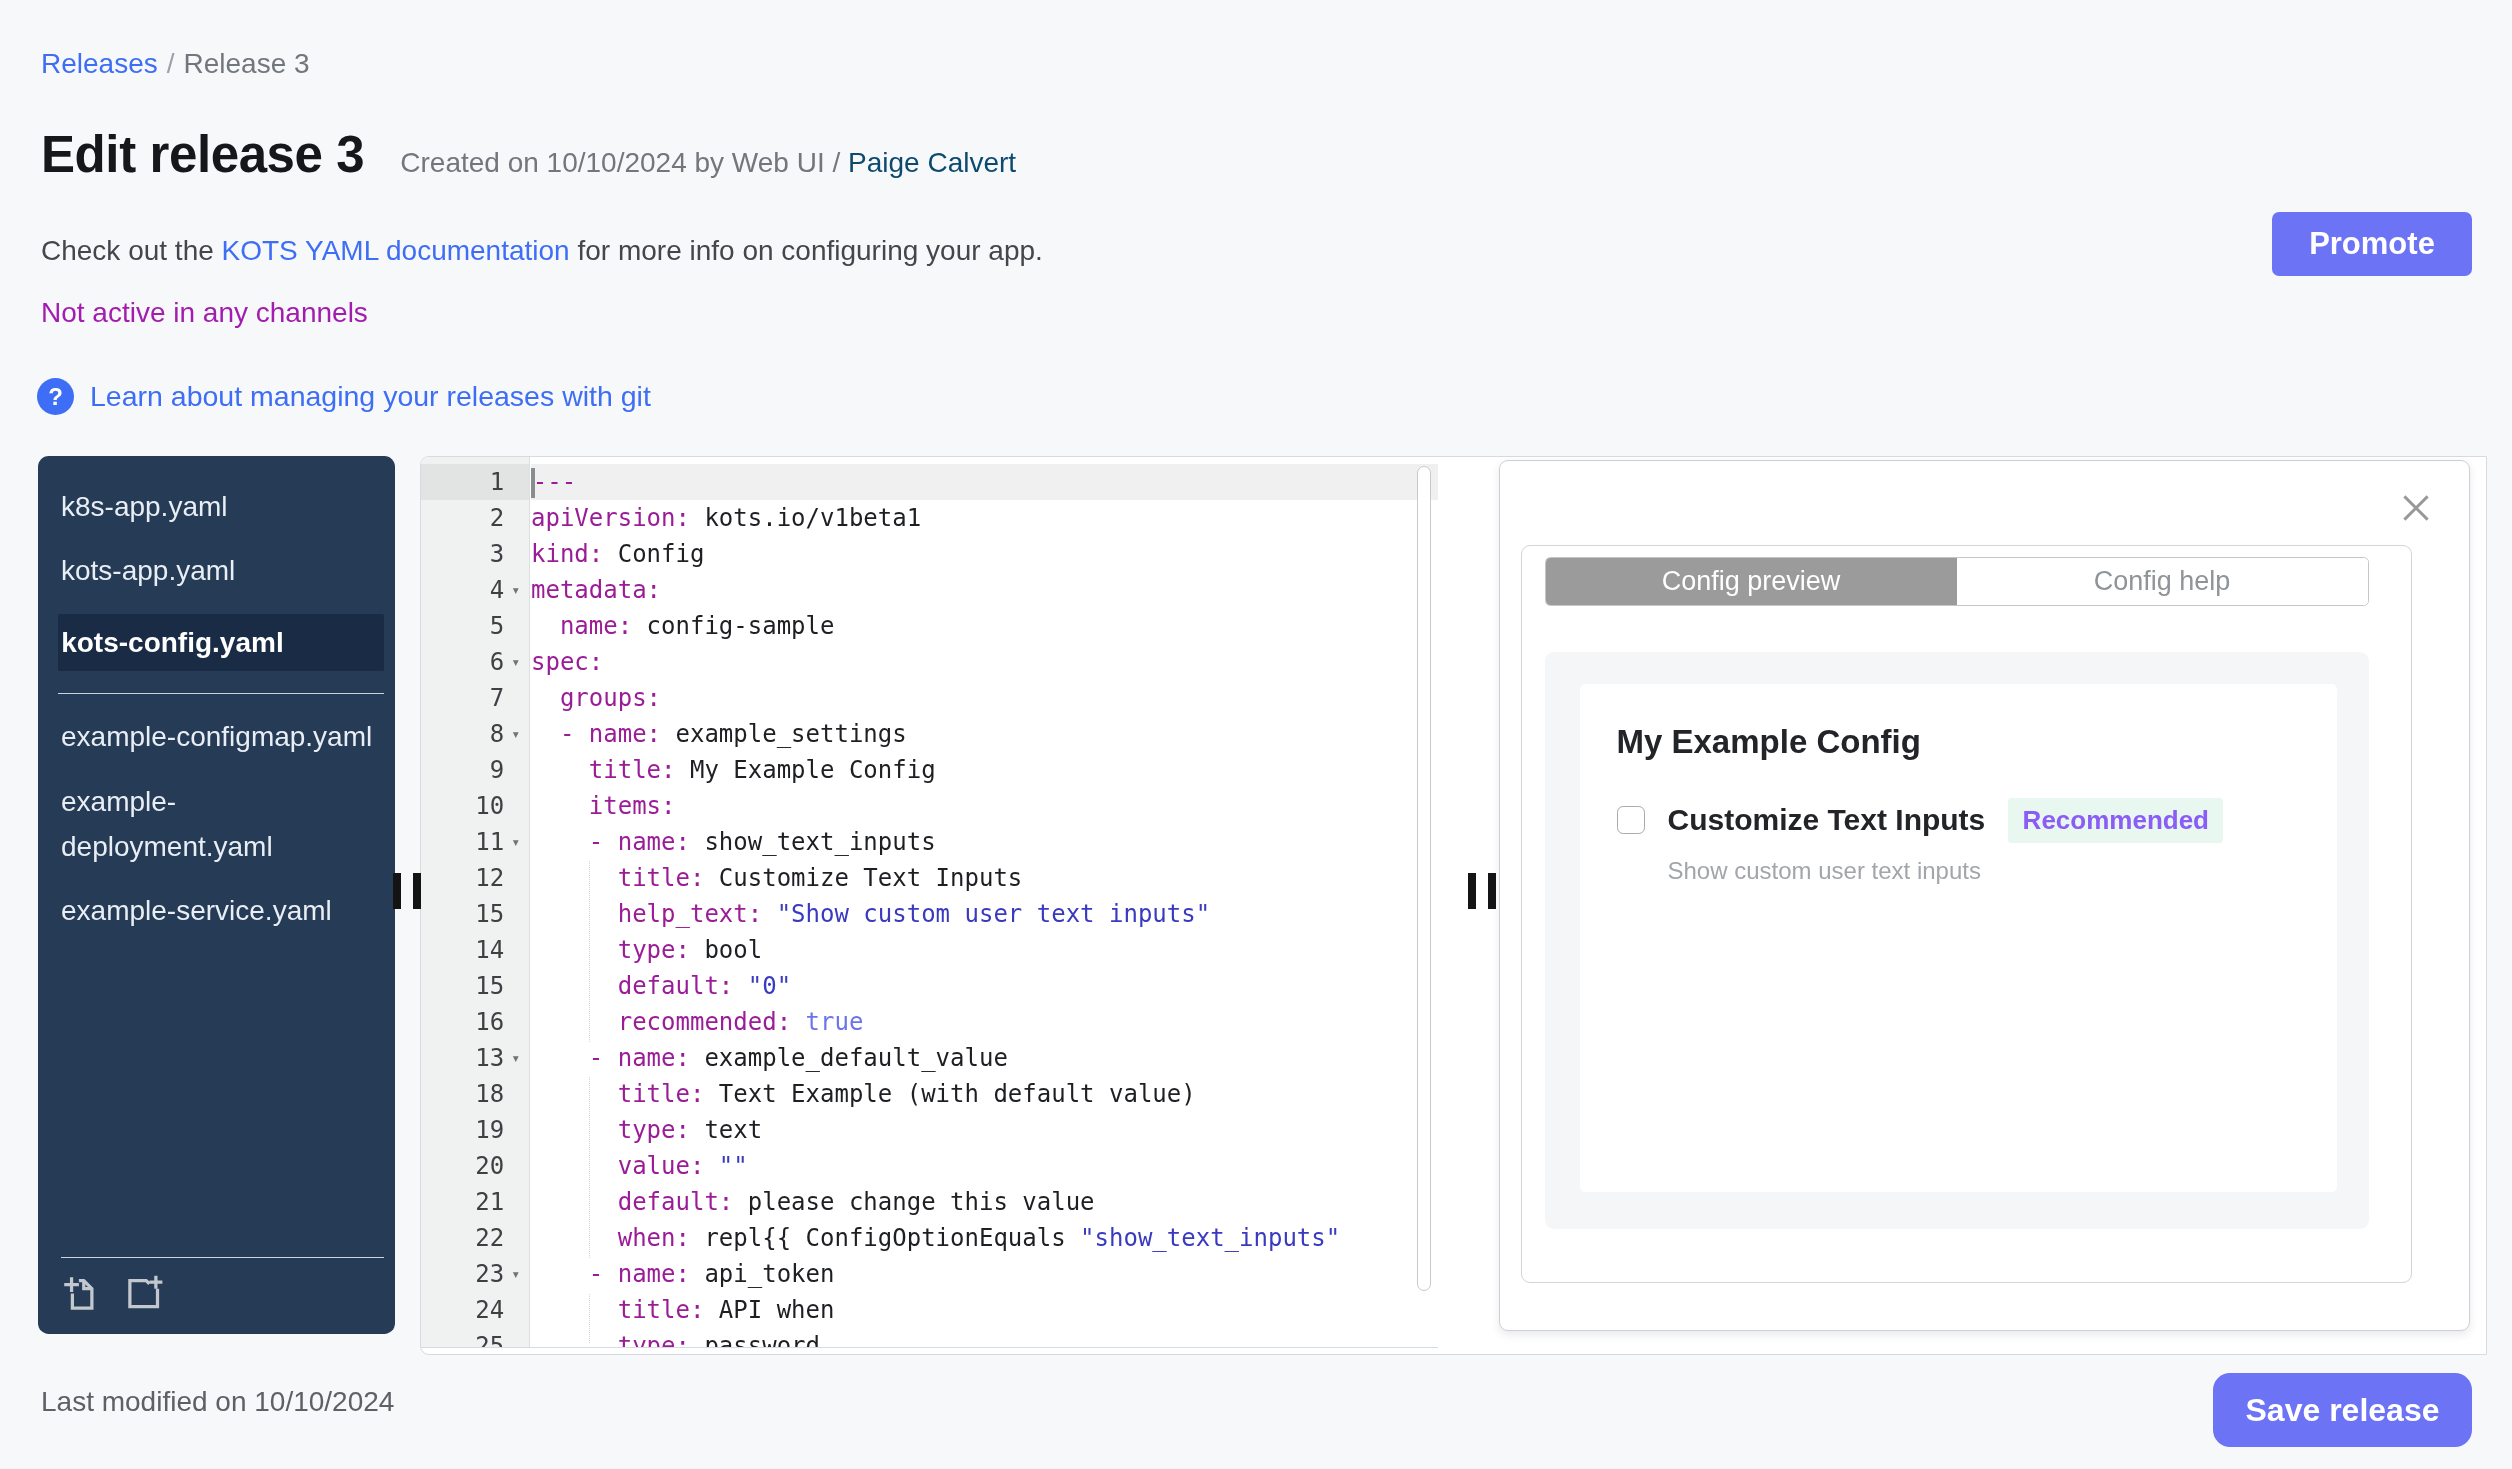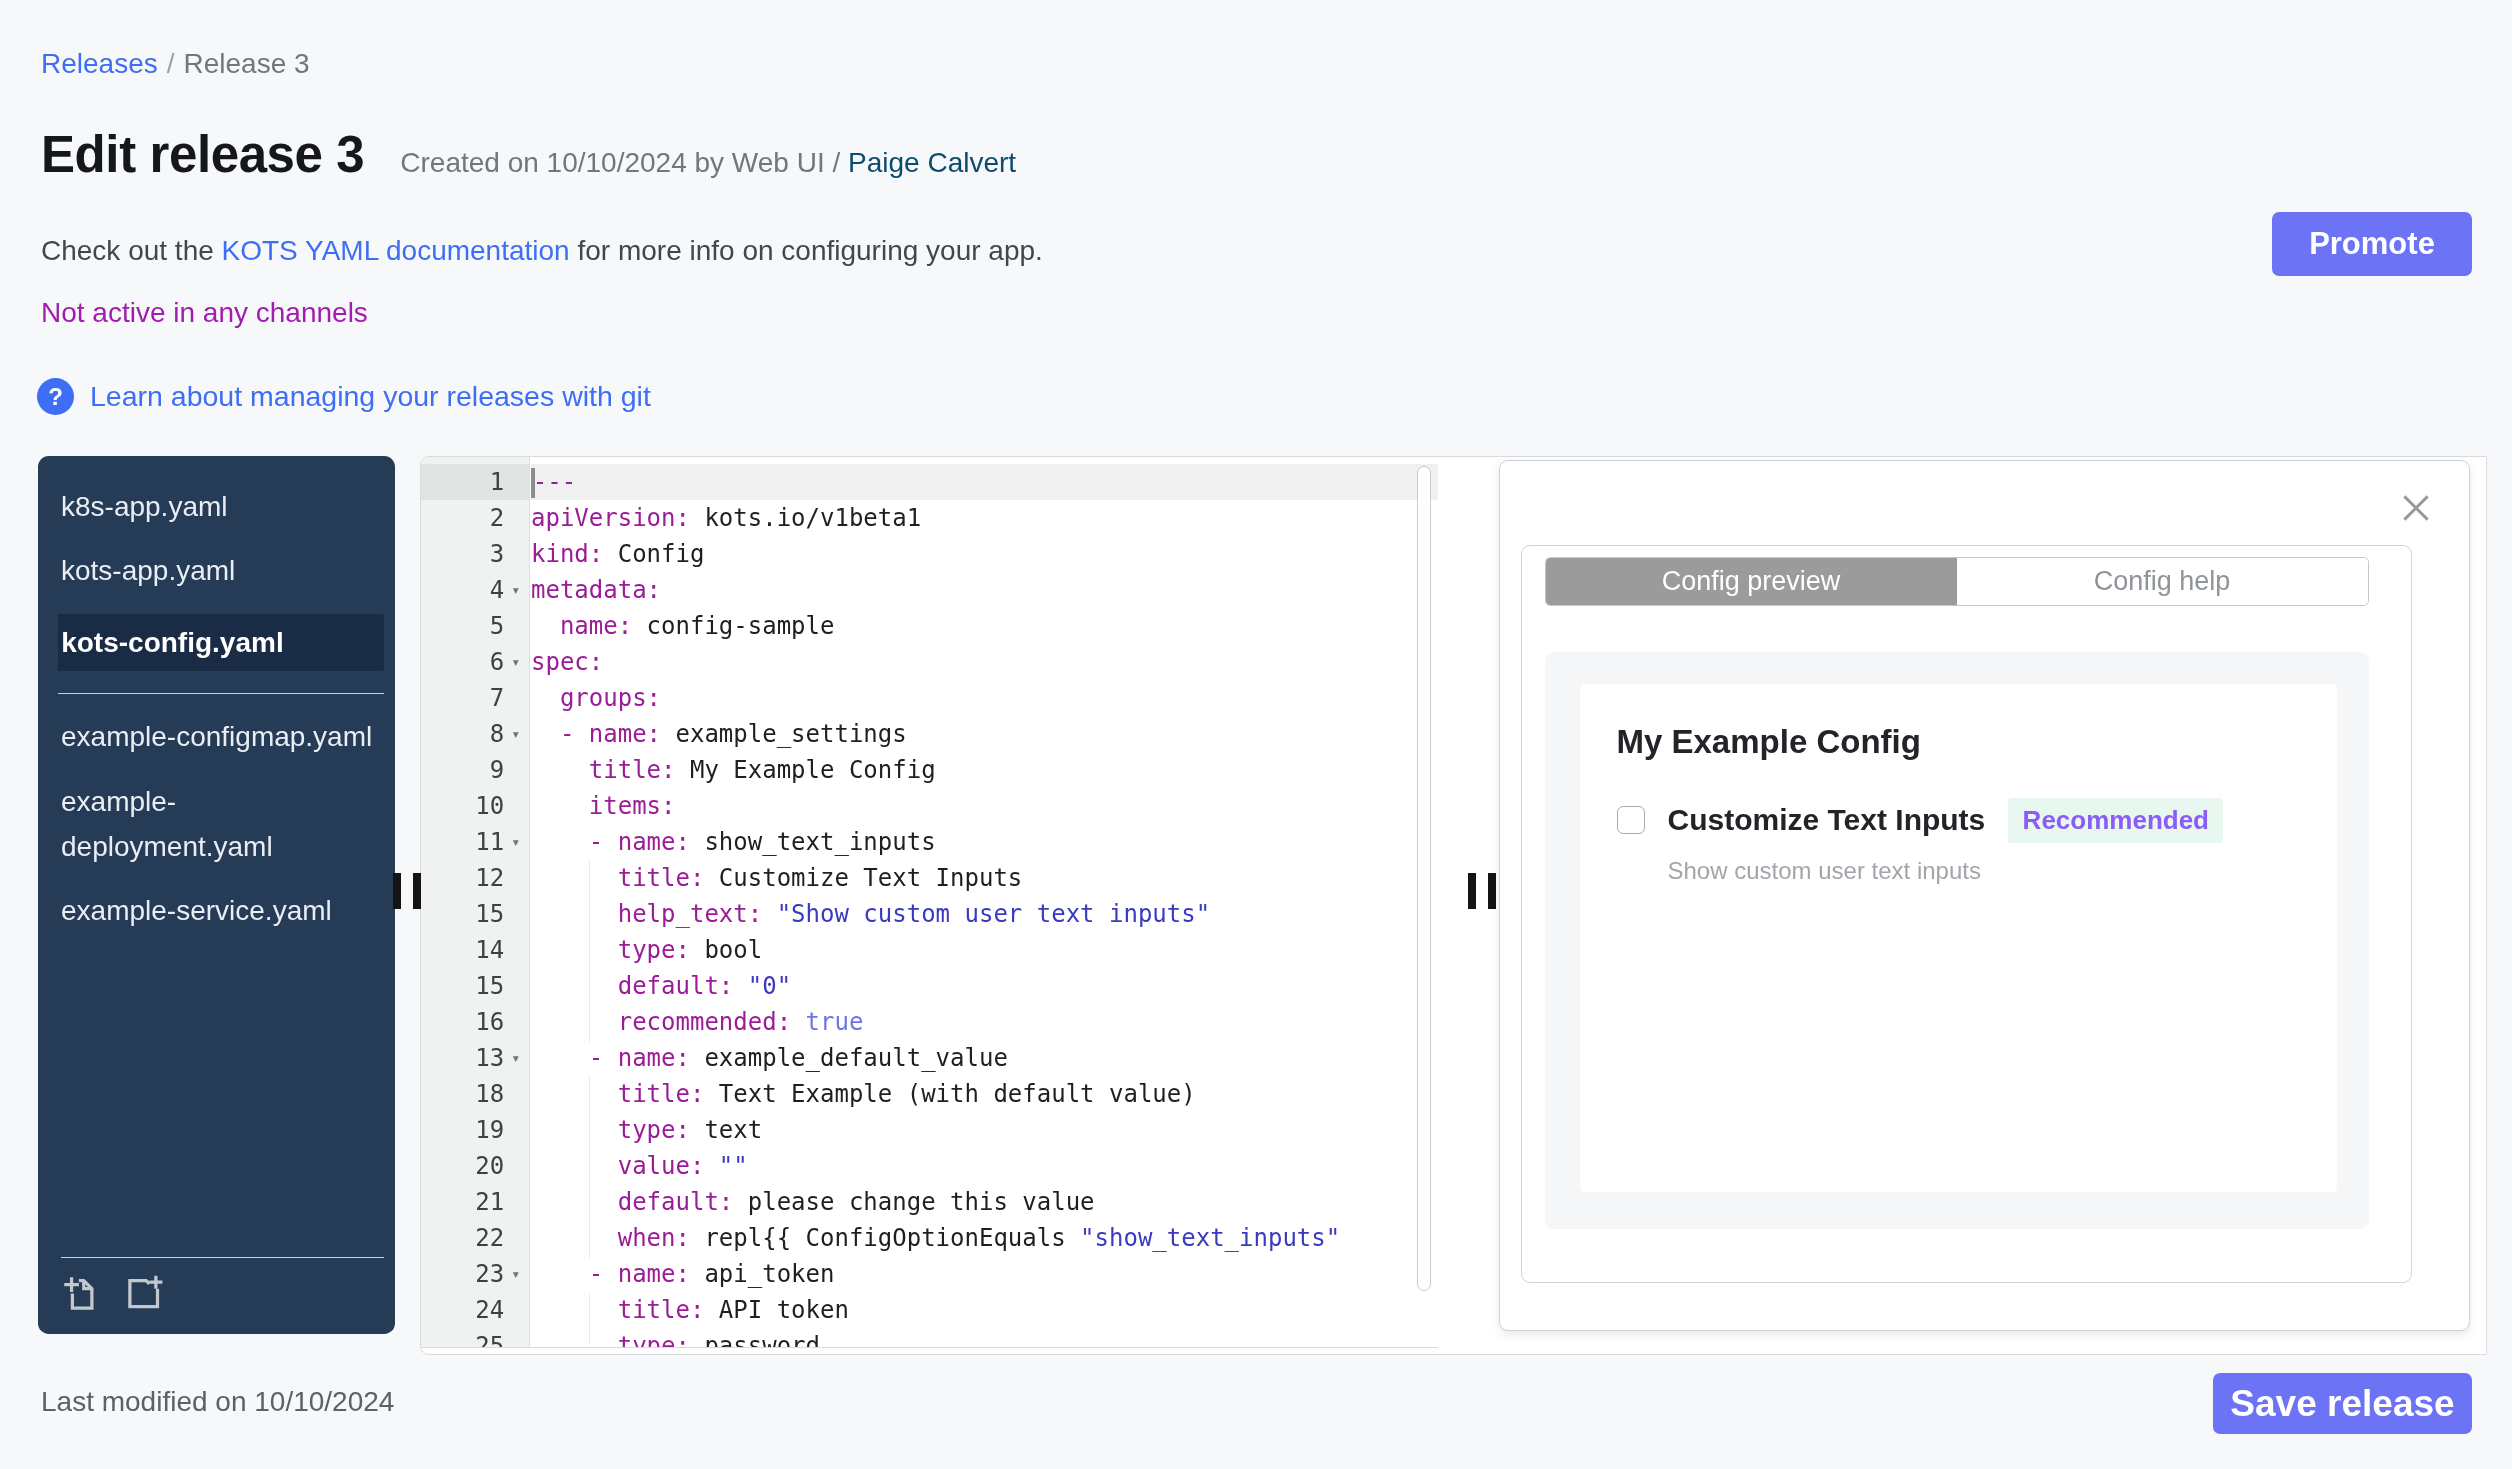--- a/index.html
+++ b/index.html
@@ -87,21 +87,21 @@
   .group-title{margin:39px 0 0 37px;font-size:33px;font-weight:700;color:#222428;}
   .item-row{margin:37px 0 0 37px;display:flex;align-items:center;gap:23px;}
   .checkbox{width:28px;height:28px;border:1.8px solid #a9abae;border-radius:6.2px;background:#fff;
             box-sizing:border-box;cursor:pointer;}
   .item-title{font-size:30px;font-weight:700;color:#222428;}
   .badge{background:#e8f7ef;color:#8b5cf6;font-size:26px;font-weight:600;padding:7.1px 14.3px;border-radius:3.6px;}
   .help-text{margin:14.3px 0 0 88px;font-size:24px;color:#a2a5a9;}
 
   
   .last-modified{position:absolute;left:41px;top:1386px;font-size:28px;color:#5d6166;}
-  .save-btn{position:absolute;left:2213px;top:1373px;width:259px;height:61px;font-size:37px;}
+  .save-btn{position:absolute;left:2213px;top:1373px;width:259px;height:74px;font-size:32px;border-radius:17px;}
 </style>
 </head>
 <body>
 
 <div id="app">
 
   <div class="breadcrumb">
     <span class="link" style="color: rgb(62, 110, 245);">Releases</span><span class="crumb-sep">/</span><span class="crumb-cur">Release 3</span>
   </div>
 
@@ -251,21 +251,21 @@
             <div class="code-line"><span class="tok-t">      </span><span class="tok-k">type:</span><span class="tok-t"> bool</span></div>
             <div class="code-line"><span class="tok-t">      </span><span class="tok-k">default:</span><span class="tok-t"> </span><span class="tok-s">"0"</span></div>
             <div class="code-line"><span class="tok-t">      </span><span class="tok-k">recommended:</span><span class="tok-t"> </span><span class="tok-b">true</span></div>
             <div class="code-line"><span class="tok-t">    </span><span class="tok-k">-</span><span class="tok-t"> </span><span class="tok-k">name:</span><span class="tok-t"> example_default_value</span></div>
             <div class="code-line"><span class="tok-t">      </span><span class="tok-k">title:</span><span class="tok-t"> Text Example (with default value)</span></div>
             <div class="code-line"><span class="tok-t">      </span><span class="tok-k">type:</span><span class="tok-t"> text</span></div>
             <div class="code-line"><span class="tok-t">      </span><span class="tok-k">value:</span><span class="tok-t"> </span><span class="tok-s">""</span></div>
             <div class="code-line"><span class="tok-t">      </span><span class="tok-k">default:</span><span class="tok-t"> please change this value</span></div>
             <div class="code-line"><span class="tok-t">      </span><span class="tok-k">when:</span><span class="tok-t"> repl{{ ConfigOptionEquals </span><span class="tok-s">"show_text_inputs"</span></div>
             <div class="code-line"><span class="tok-t">    </span><span class="tok-k">-</span><span class="tok-t"> </span><span class="tok-k">name:</span><span class="tok-t"> api_token</span></div>
-            <div class="code-line"><span class="tok-t">      </span><span class="tok-k">title:</span><span class="tok-t"> API token</span></div>
+            <div class="code-line"><span class="tok-t">      </span><span class="tok-k">title:</span><span class="tok-t"> API when</span></div>
             <div class="code-line"><span class="tok-t">      </span><span class="tok-k">type:</span><span class="tok-t"> password</span></div>
           </div>
         <div class="scrollbar"></div>
       </div>
     </div>
 
     <div class="sidebar">
       <div id="files-top">
           <div class="file">k8s-app.yaml</div>
           <div class="file">kots-app.yaml</div>

